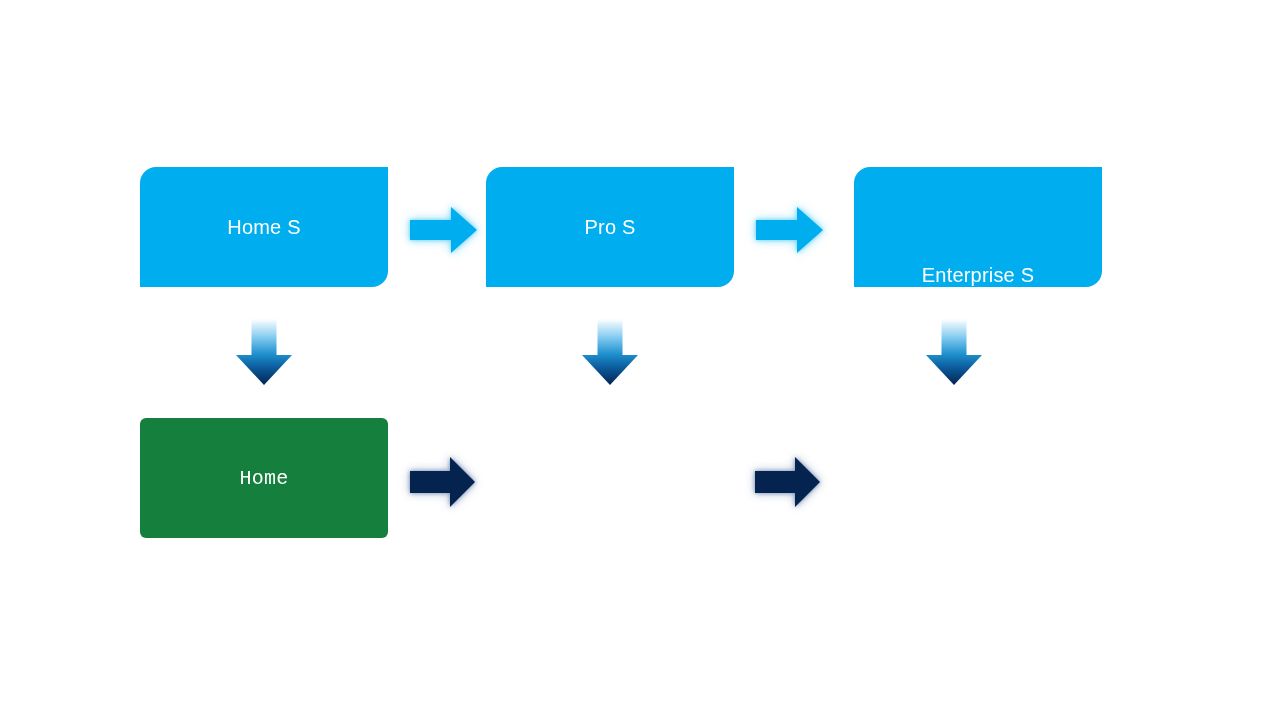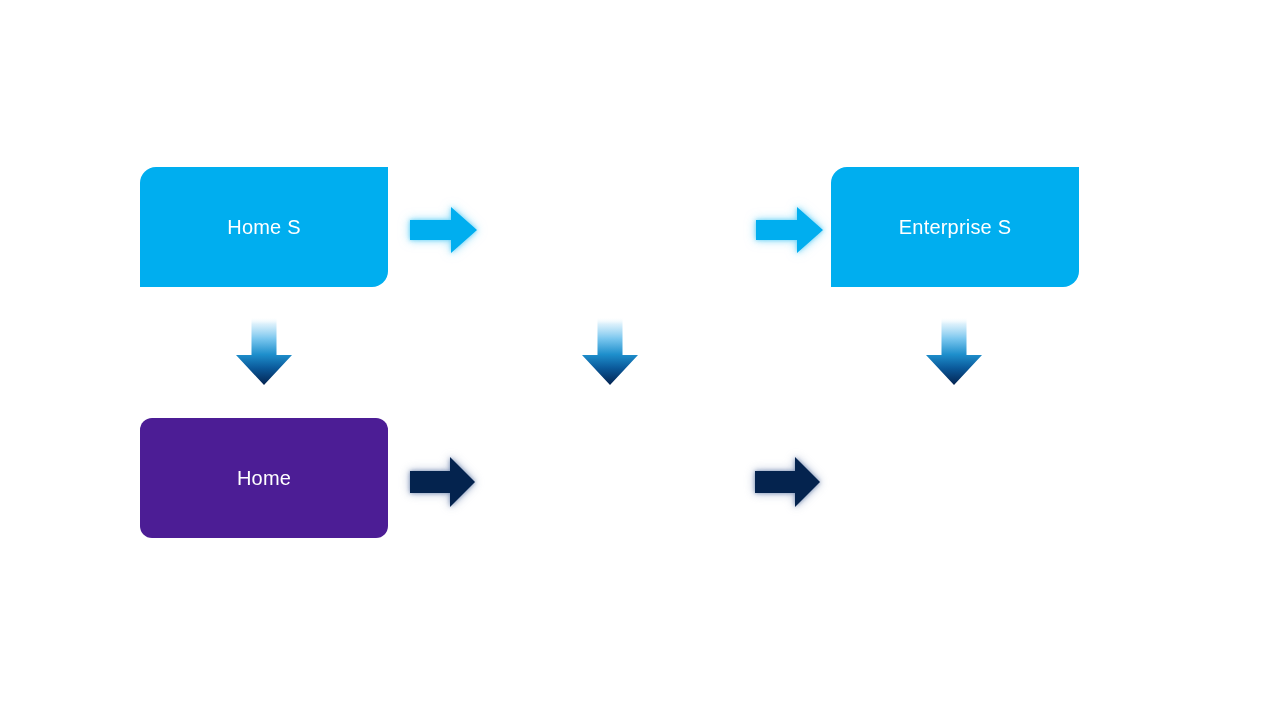--- a/index.html
+++ b/index.html
@@ -23,26 +23,27 @@
     align-items: center;
     justify-content: center;
   }
   .top-box {
     top: 167px;
     background: #00AEEF;
     border-radius: 16px 0 16px 0;
   }
   .bottom-box {
     top: 418px;
-    background: #4c1d95;
-    border-radius: 12px;
+    background: #15803d;
+    border-radius: 6px;
+    font-family: Liberation Mono, monospace;
   }
   .col1 { left: 140px; }
   .col2 { left: 486px; }
-  .col3 { left: 831px; }
+  .col3 { left: 854px; align-items: flex-end; }
   .box-label {
     color: #FFFFFF;
     font-size: 20px;
     letter-spacing: 0.2px;
     white-space: nowrap;
   }
   .h-arrow {
     position: absolute;
     overflow: visible;
   }
@@ -79,20 +80,23 @@
         <stop offset="0.55" stop-color="#1E8FCC"></stop>
         <stop offset="0.75" stop-color="#0B5A9B"></stop>
         <stop offset="1" stop-color="#042350"></stop>
       </linearGradient>
     </defs>
   </svg>
 
   <div class="box top-box col1">
     <span class="box-label">Home S</span>
   </div>
+  <div class="box top-box col2">
+    <span class="box-label">Pro S</span>
+  </div>
   <div class="box top-box col3">
     <span class="box-label">Enterprise S</span>
   </div>
 
   <div class="box bottom-box col1">
     <span class="box-label">Home</span>
   </div>
 
   <svg class="h-arrow light" style="left:410px; top:207px;" width="67" height="46" viewBox="0 0 67 46">
     <path d="M0,13 L41,13 L41,0 L67,23 L41,46 L41,33 L0,33 Z" fill="currentColor"></path>

